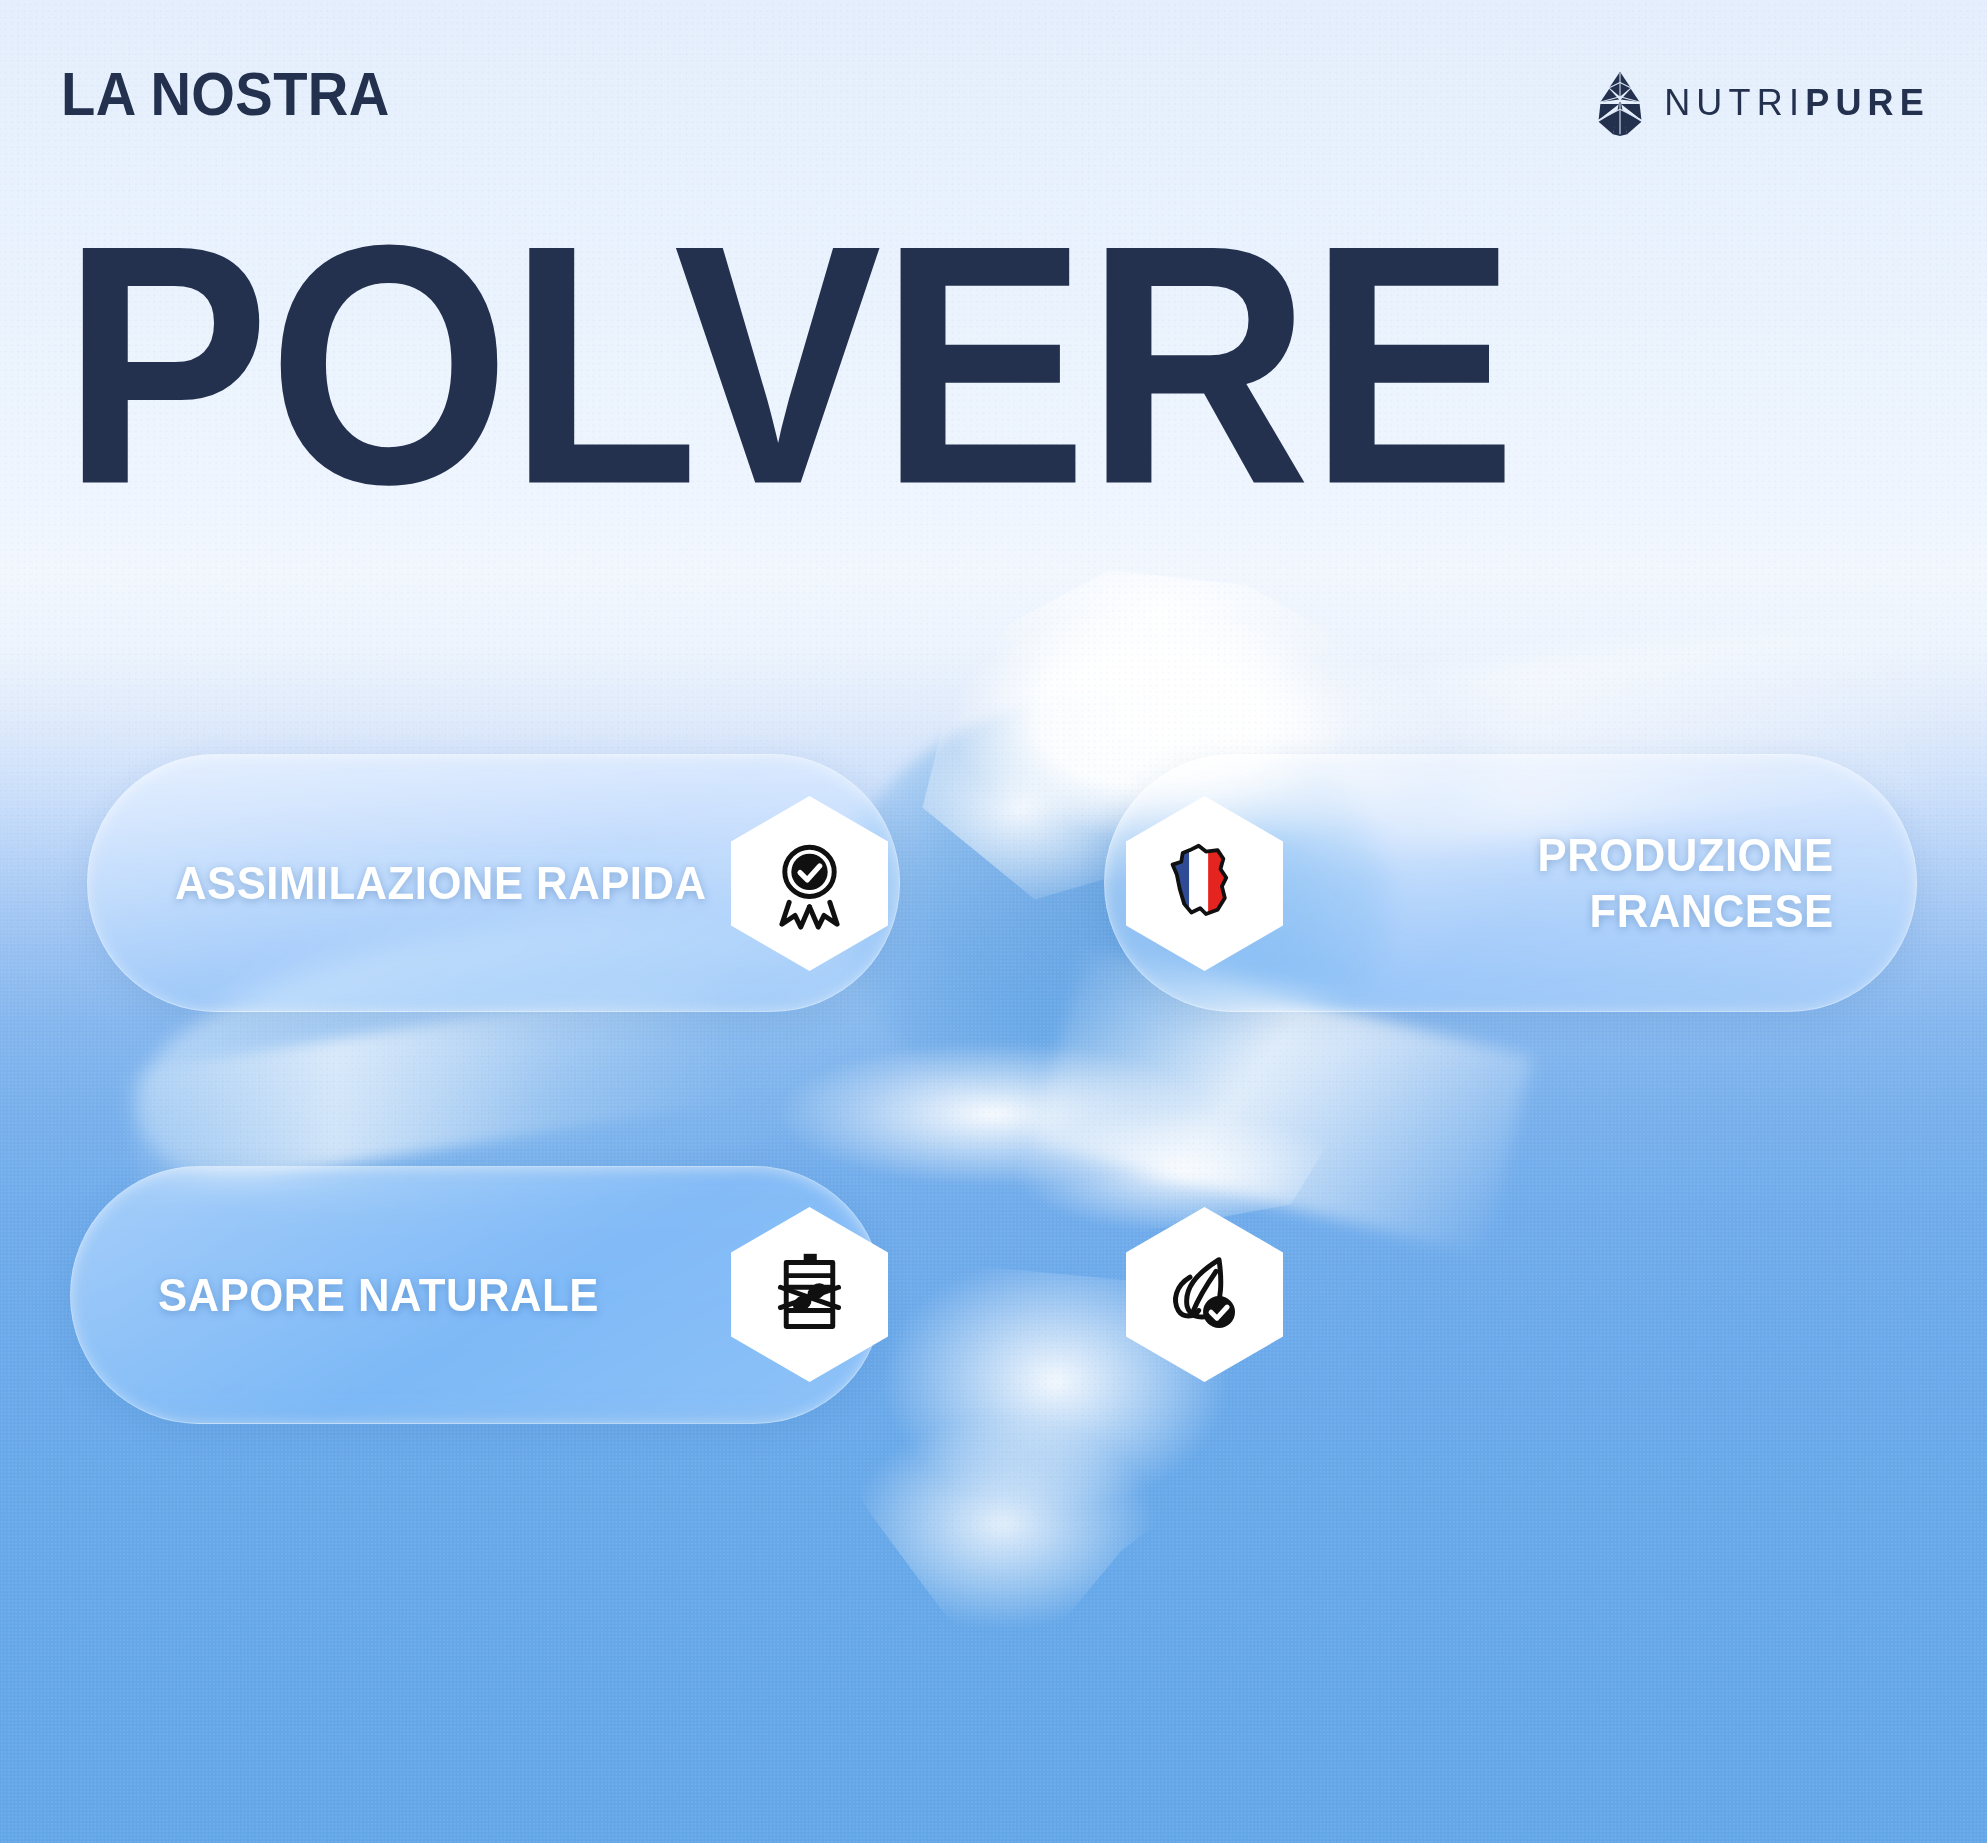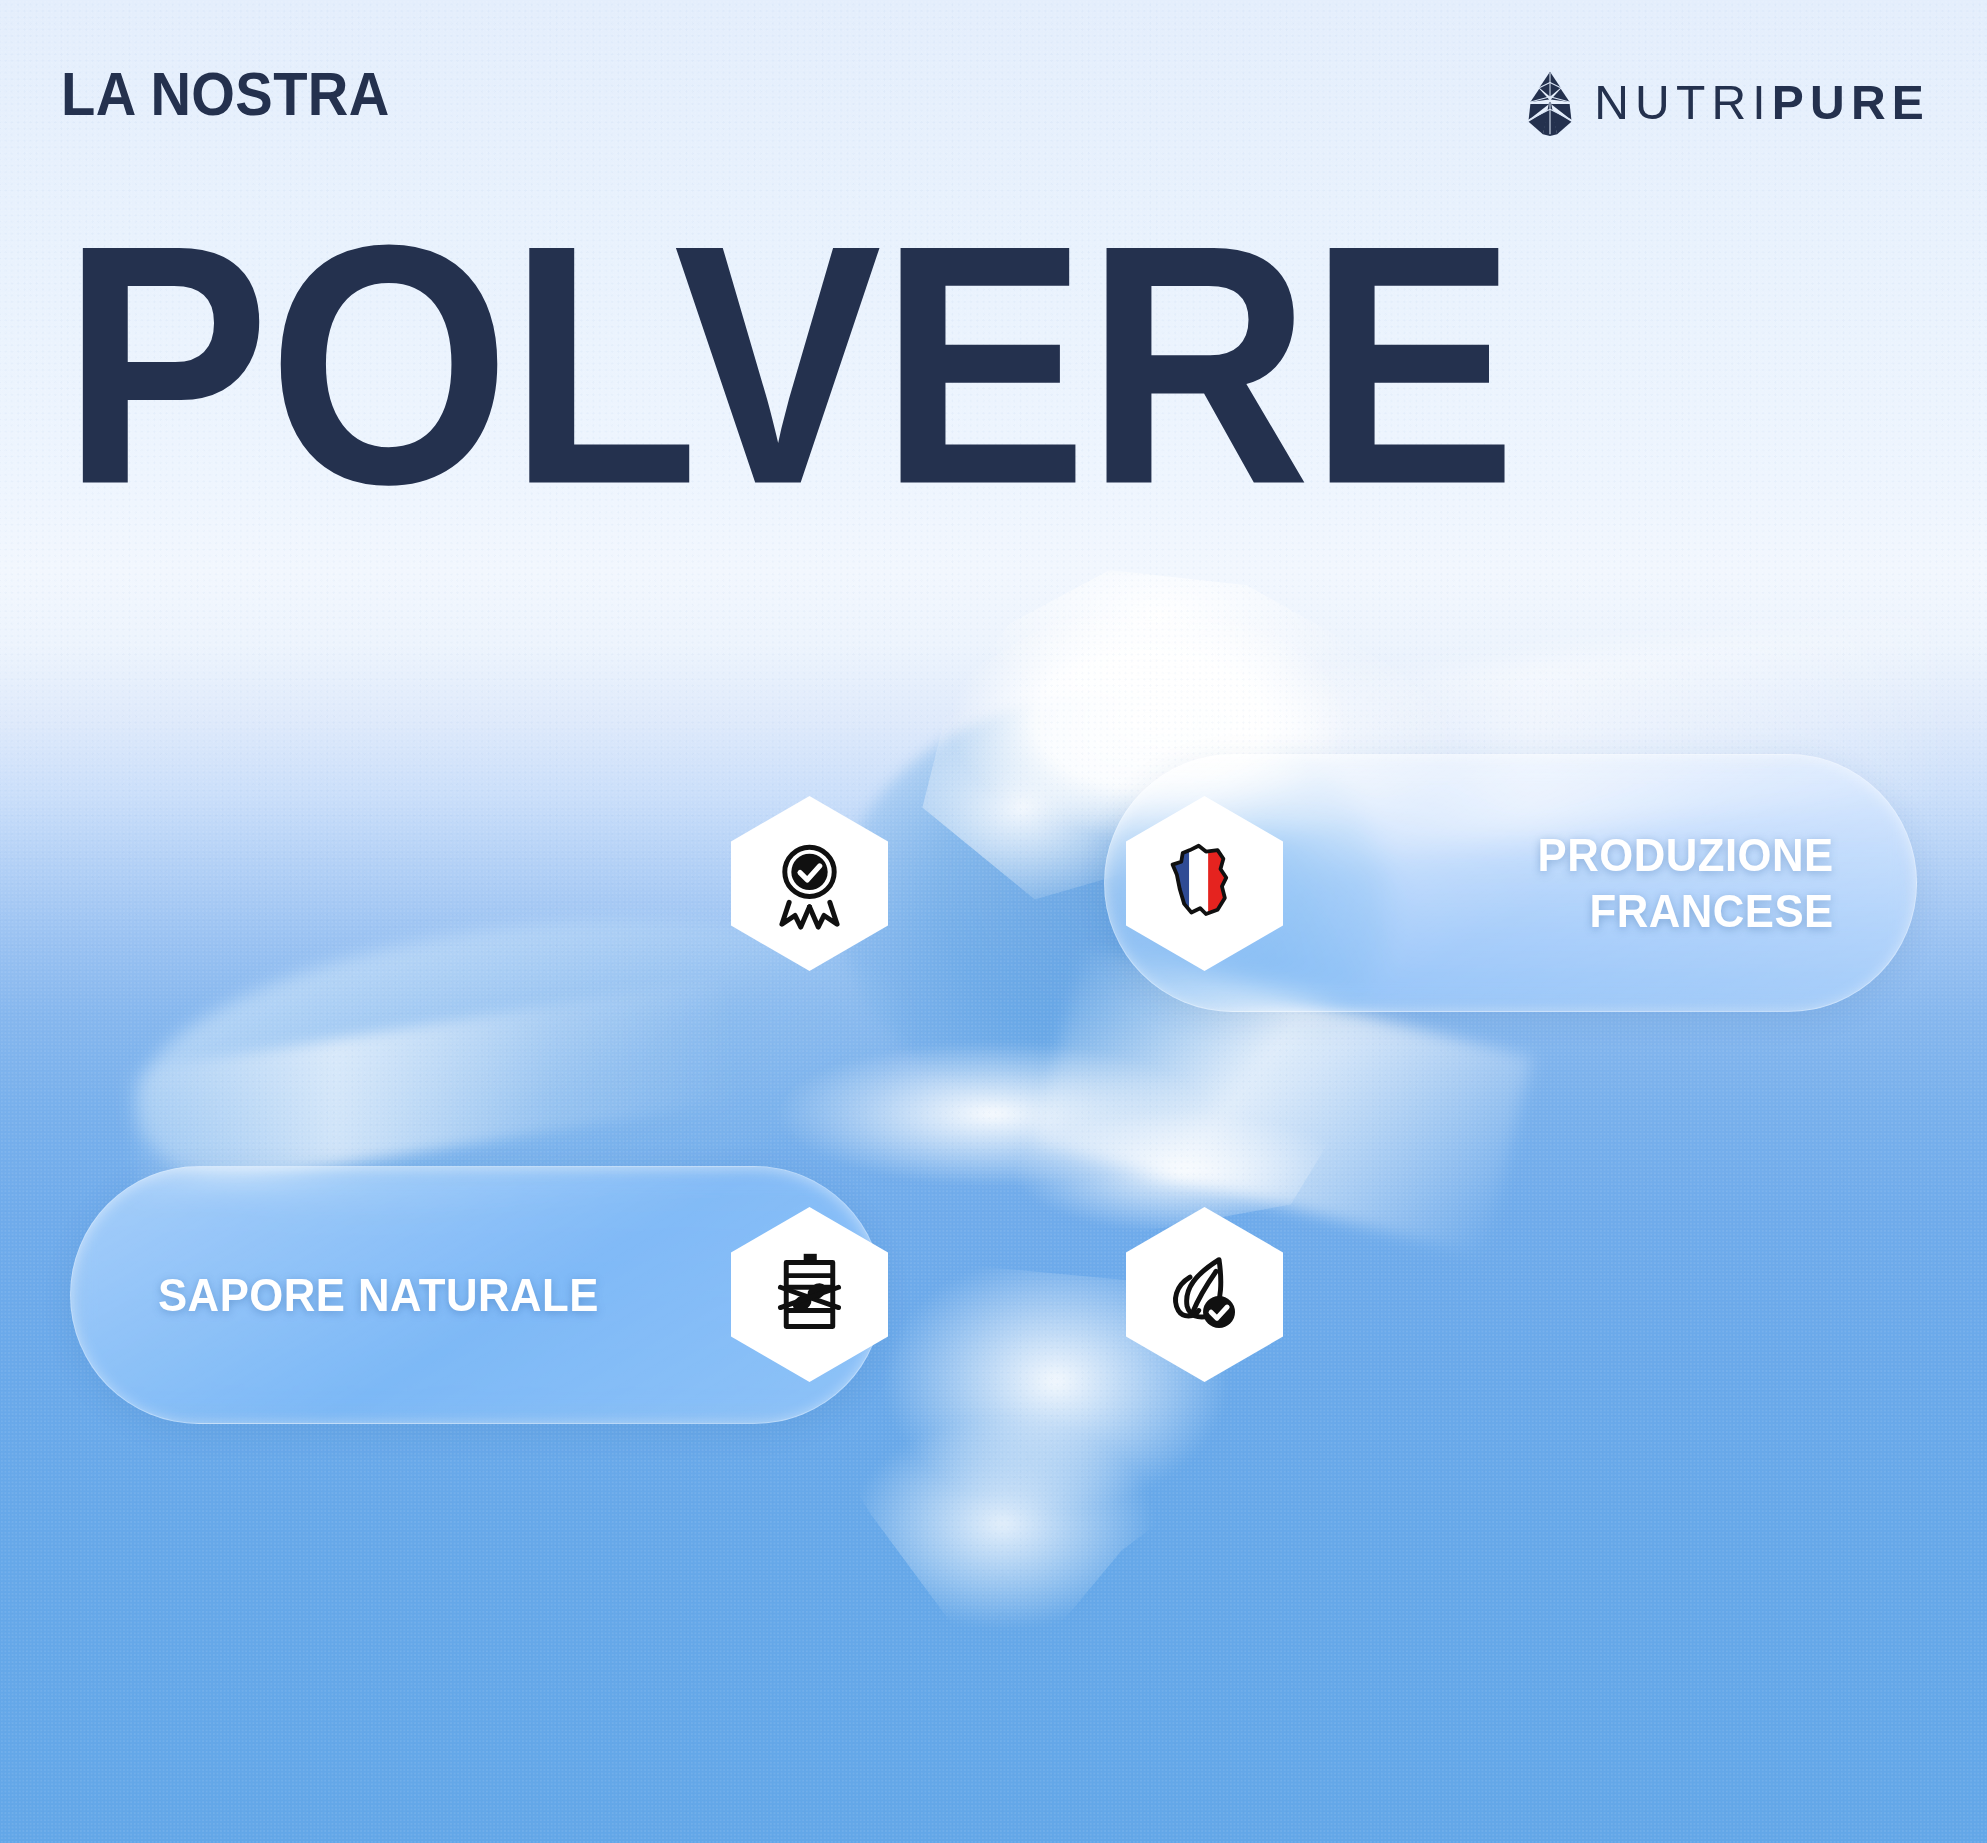--- a/index.html
+++ b/index.html
@@ -122,21 +122,21 @@
     position:absolute; left:61px; top:64px;
     font-size:61px; font-weight:bold; letter-spacing:0.4px;
     color:#24314e; line-height:1;
     transform:scaleX(.92); transform-origin:left center;
   }
   .brand{
     position:absolute; right:57px; top:70px;
     display:flex; align-items:center; gap:19.6px;
   }
   .brand-leaf{ width:50px; height:66px; display:block; }
-  .brand-text{ font-size:48px; letter-spacing:6.2px; color:#24314e; line-height:1; white-space:nowrap;}
+  .brand-text{ font-size:36px; letter-spacing:6.2px; color:#24314e; line-height:1; white-space:nowrap;}
   .brand-text .light{ font-weight:300; }
   .brand-text .bold{ font-weight:bold; }
 
   .hero{
     position:absolute; left:62px; top:225px;
     width:1862px;
     font-size:294px; font-weight:bold; line-height:.82;
     color:#24314e; letter-spacing:-1.8px;
     transform:scaleX(1.06) scaleY(1.16); transform-origin:left top;
     white-space:nowrap;
@@ -230,20 +230,23 @@
         <path d="M28 44 L52 56 M28 44 L4 56"></path>
       </g>
     </svg>
     <div class="brand-text">
       <span class="light">NUTRI</span><span class="bold">PURE</span>
     </div>
   </div>
 
   <div class="hero">POLVERE</div>
 
+  <div class="pill pill-1">
+    <div class="pill-label">ASSIMILAZIONE RAPIDA</div>
+  </div>
   <div class="badge badge-1">
     <div class="oct"></div>
     <svg viewBox="0 0 64 64">
       <g fill="none" stroke="#101010" stroke-width="3.4" stroke-linecap="round" stroke-linejoin="round">
         <circle cx="32" cy="24" r="17"></circle>
         <path d="M18 45 L13 60 L22 54 L26 62 L32 48"></path>
         <path d="M46 45 L51 60 L42 54 L38 62 L32 48"></path>
       </g>
       <circle cx="32" cy="24" r="12.5" fill="#101010"></circle>
       <path d="M25.5 24.5 L30.5 29.5 L39 20" fill="none" stroke="#ffffff" stroke-width="3.6" stroke-linecap="round" stroke-linejoin="round"></path>

